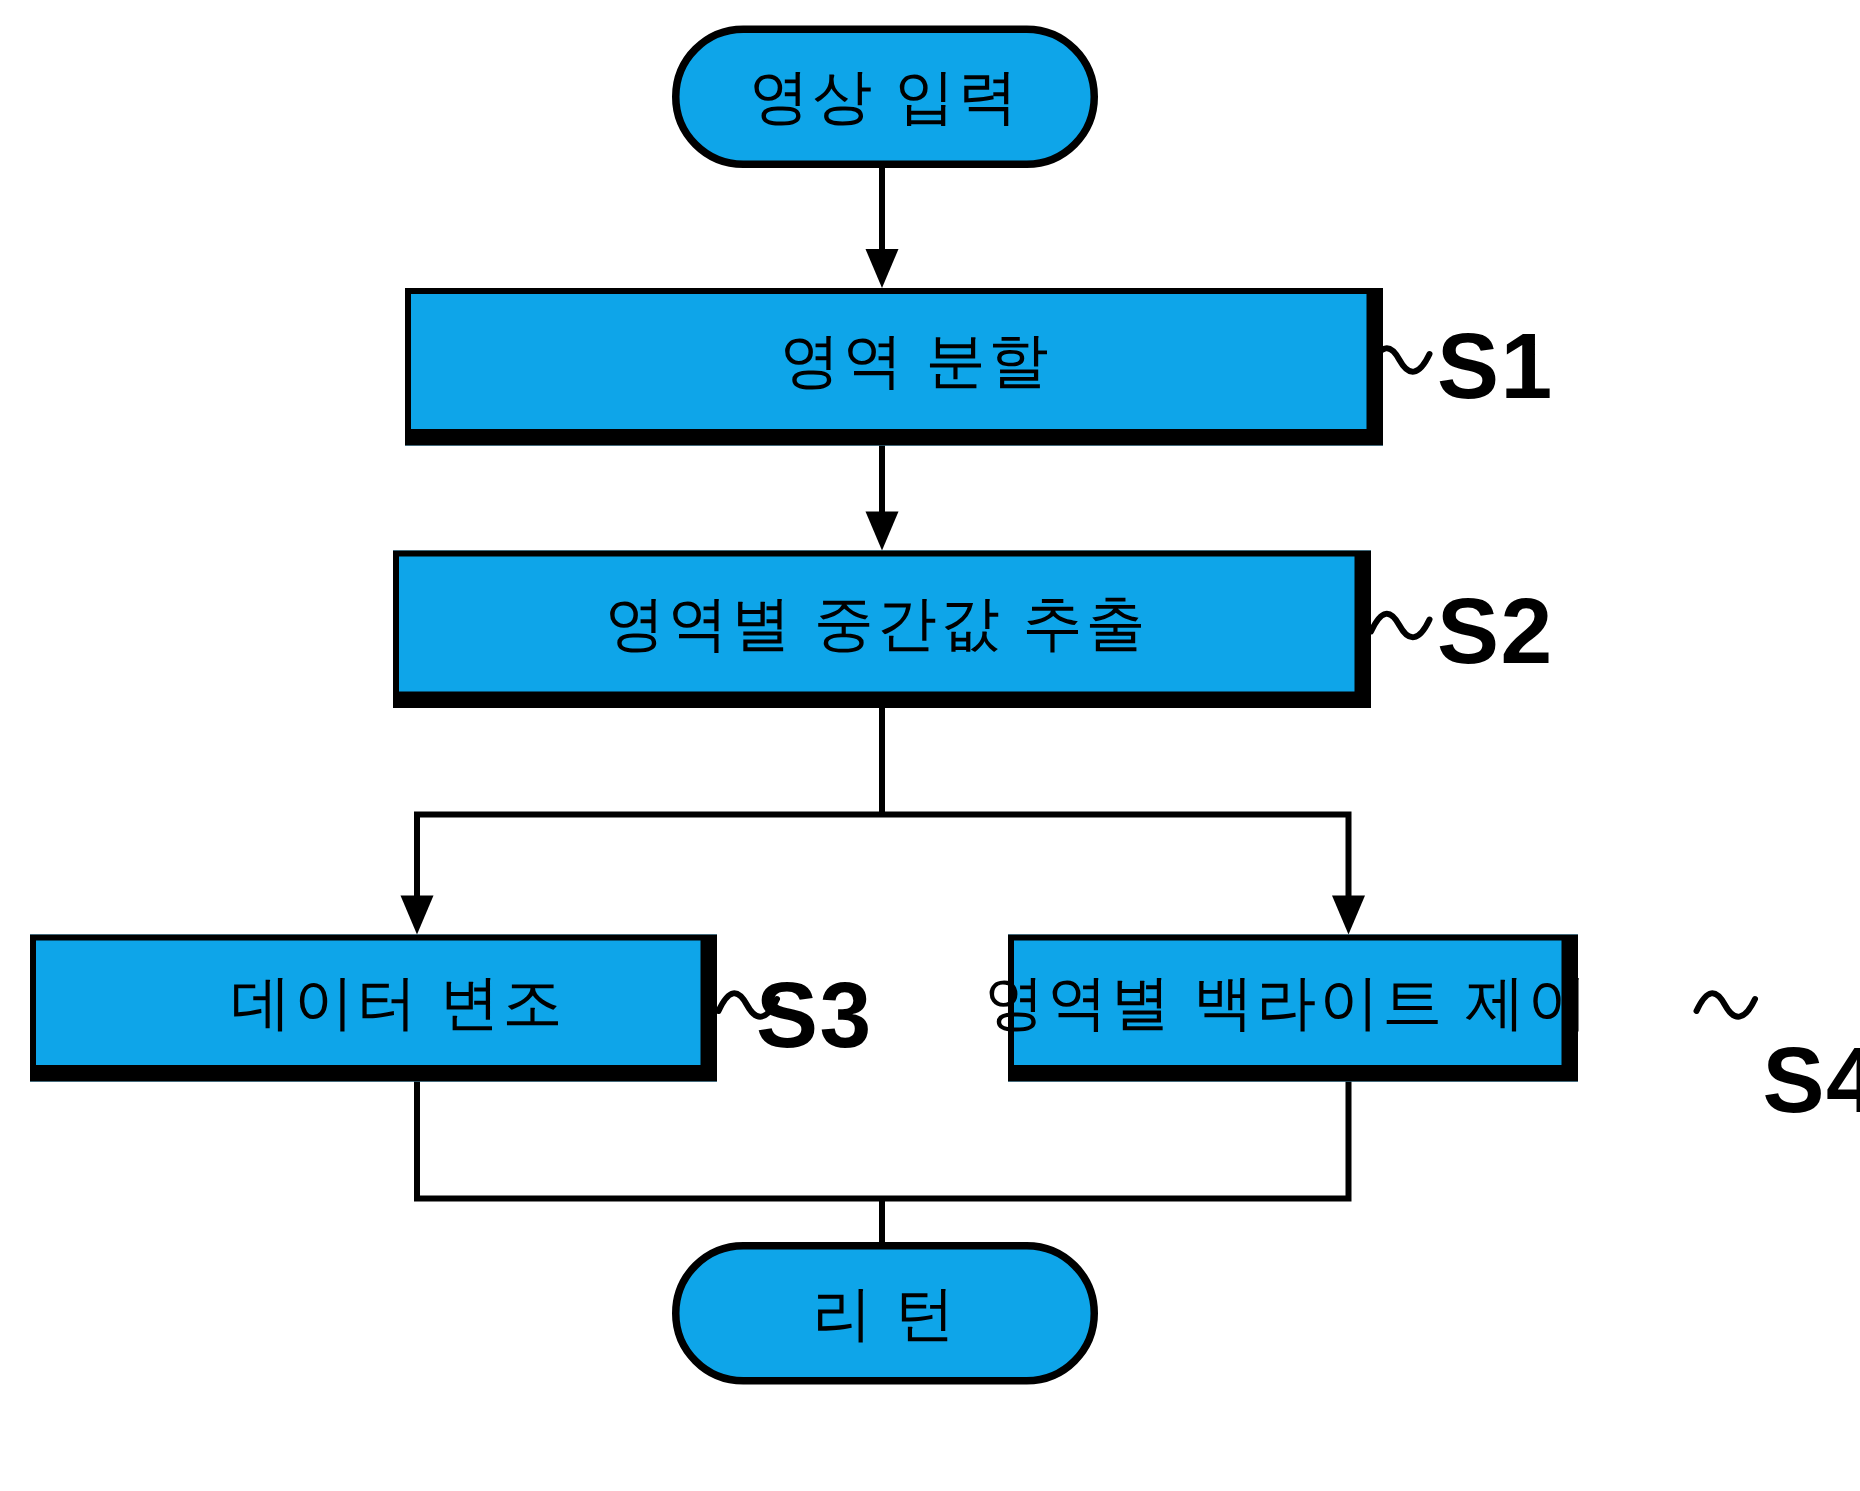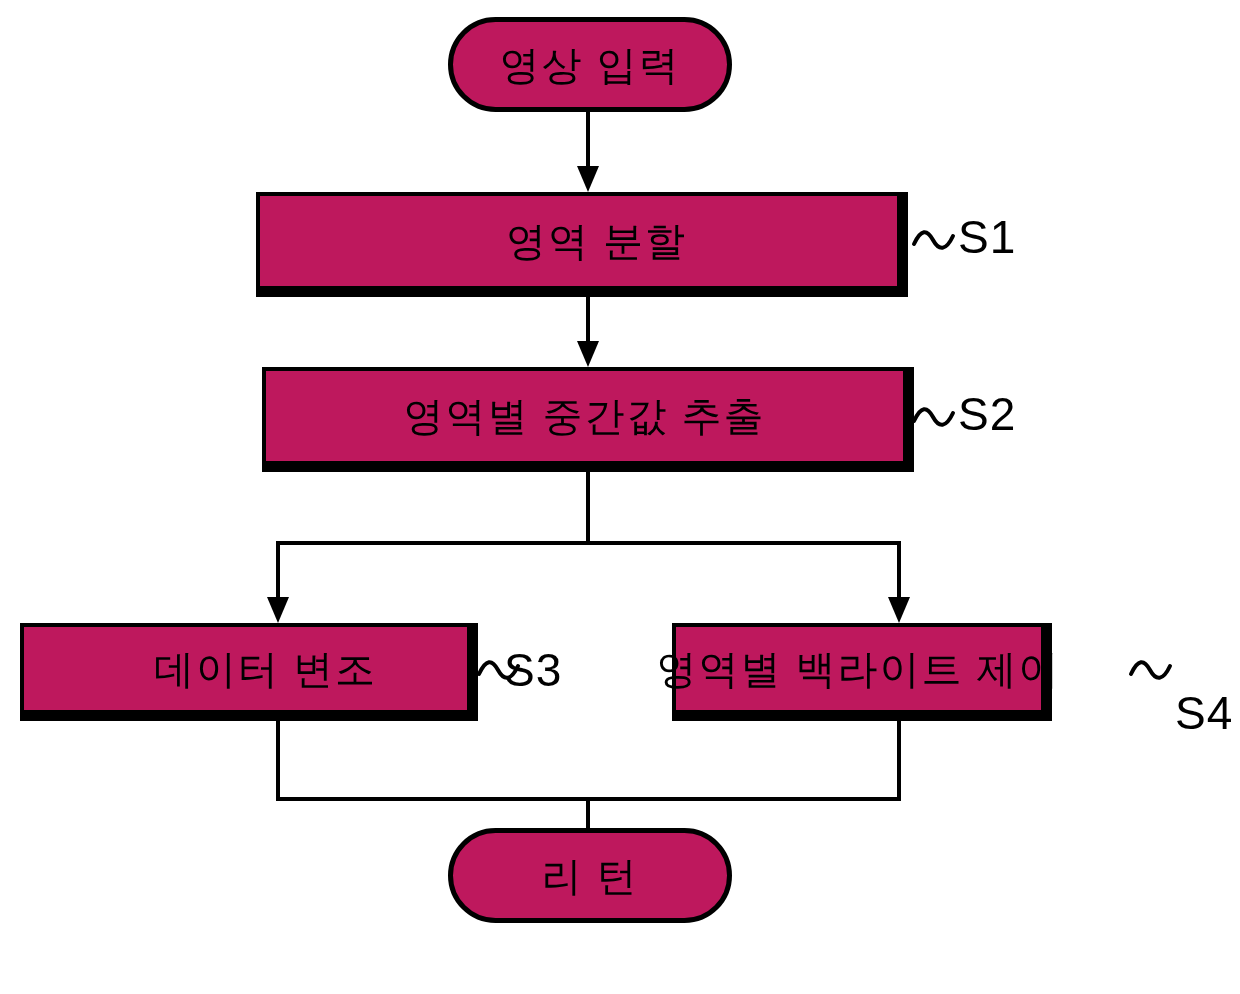--- a/index.html
+++ b/index.html
@@ -21,39 +21,39 @@
     inset: 0;
     width: 1240px;
     height: 994px;
   }
   .node {
     position: absolute;
     box-sizing: border-box;
     display: flex;
     align-items: center;
     justify-content: center;
-    background: #be185d;
+    background: #0ea5e9;
     font-size: 40px;
     letter-spacing: 2px;
     white-space: nowrap;
     line-height: 1;
   }
   .terminator {
     border: 5px solid #000000;
     border-radius: 48px;
   }
   .process {
     border: 4px solid #000000;
     border-right-width: 11px;
     border-bottom-width: 11px;
   }
   .steplabel {
     position: absolute;
-    font-size: 46px;
-    font-weight: 400;
+    font-size: 62px;
+    font-weight: 700;
     line-height: 1;
     letter-spacing: 1px;
   }
 </style>
 </head>
 <body>
 
 <div class="canvas">
 
   <svg class="wires" viewBox="0 0 1240 994" fill="none" stroke="#000000" stroke-width="4">
@@ -74,21 +74,21 @@
     <path d="M914 244 c 7 -15, 13 -15, 19 -4 c 6 11, 13 11, 20 -4" stroke-linecap="round"></path>
     <path d="M914 421 c 7 -15, 13 -15, 19 -4 c 6 11, 13 11, 20 -4" stroke-linecap="round"></path>
     <path d="M479 674 c 7 -15, 13 -15, 19 -4 c 6 11, 13 11, 20 -4" stroke-linecap="round"></path>
     <path d="M1131 674 c 7 -15, 13 -15, 19 -4 c 6 11, 13 11, 20 -4" stroke-linecap="round"></path>
   </svg>
 
   <div class="node terminator" style="left:448px; top:17px; width:284px; height:95px;">
     <span>영상 입력</span>
   </div>
 
-  <div class="node process" style="left:256px; top:192px; width:652px; height:105px;padding-left:36px;">
+  <div class="node process" style="left:270px; top:192px; width:652px; height:105px;padding-left:36px;">
     <span>영역 분할</span>
   </div>
   <div class="steplabel" style="left:958px; top:214px;">S1</div>
 
   <div class="node process" style="left:262px; top:367px; width:652px; height:105px;">
     <span>영역별 중간값 추출</span>
   </div>
   <div class="steplabel" style="left:958px; top:391px;">S2</div>
 
   <div class="node process" style="left:20px; top:623px; width:458px; height:98px;padding-left:40px;">

